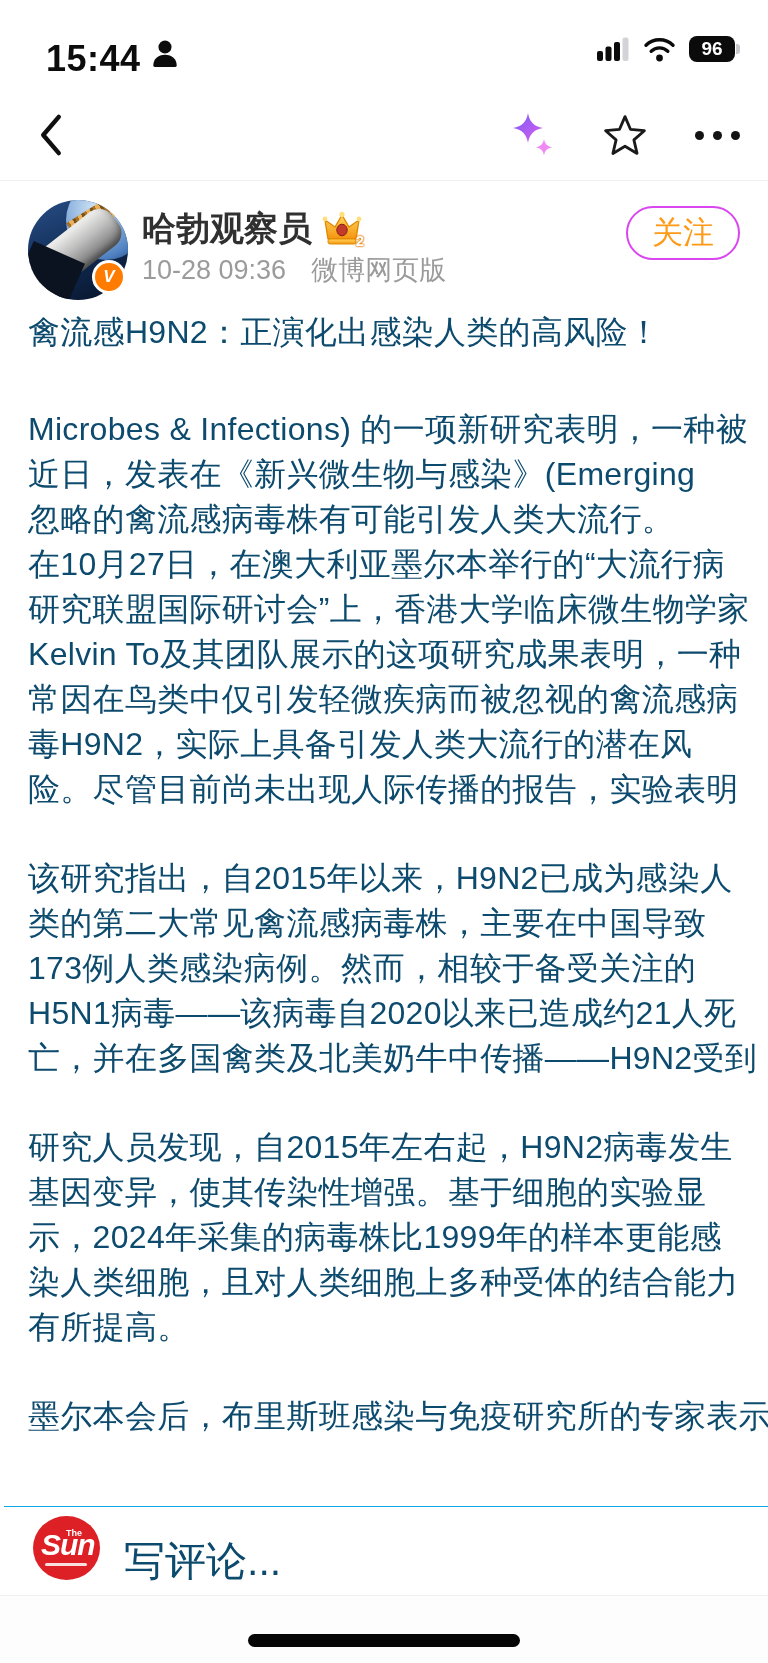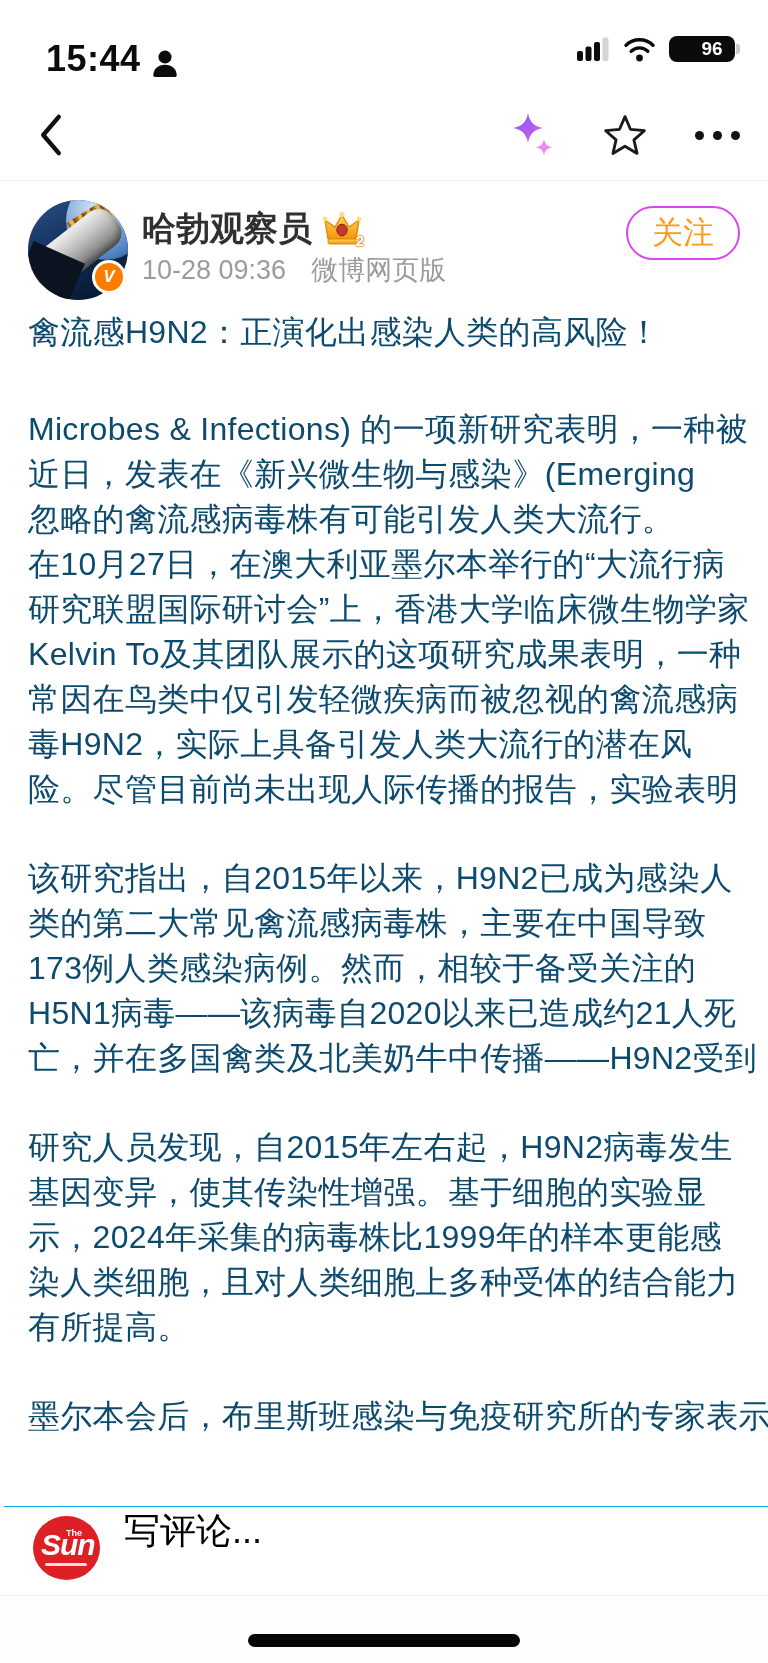--- a/index.html
+++ b/index.html
@@ -4,26 +4,26 @@
 <style>
   html,body{margin:0;padding:0;}
   body{
     width:768px;height:1663px;position:relative;overflow:hidden;
     background:#ffffff;
     font-family:"Liberation Sans","DejaVu Sans",sans-serif;
     -webkit-font-smoothing:antialiased;
   }
   
   .status-bar{position:absolute;left:0;top:0;width:768px;height:90px;}
-  .sb-left{position:absolute;left:46px;top:38px;display:flex;align-items:flex-end;gap:10px;}
+  .sb-left{position:absolute;left:46px;top:38px;display:flex;align-items:flex-start;gap:10px;}
   .sb-time{font-size:36px;font-weight:700;color:#0c0c0c;letter-spacing:.5px;}
   .sb-right{position:absolute;right:28px;top:36px;display:flex;align-items:center;gap:13px;}
   .battery{display:flex;align-items:center;}
   .battery-body{width:46px;height:26px;background:#0b0b0b;border-radius:8px;color:#fff;
-    font-size:19px;font-weight:700;display:flex;align-items:center;justify-content:center;padding-left:20px;}
+    font-size:19px;font-weight:700;display:flex;align-items:center;justify-content:center;}
   .battery-nub{width:4px;height:10px;background:#c9c9cd;border-radius:0 3px 3px 0;margin-left:1px;}
   
   .nav-bar{position:absolute;left:0;top:90px;width:768px;height:90px;border-bottom:1px solid #f0f0f0;}
   .nav-icons{position:absolute;right:28px;top:0;height:90px;display:flex;align-items:center;gap:48px;}
   .icon-btn{display:flex;align-items:center;justify-content:center;cursor:pointer;}
   .dots{display:flex;gap:9px;align-items:center;}
   .dot{width:9px;height:9px;border-radius:50%;background:#141414;}
   
   .post-header{position:absolute;left:0;top:180px;width:768px;height:130px;}
   .avatar-wrap{position:absolute;left:28px;top:20px;width:100px;height:100px;}
@@ -59,22 +59,22 @@
   
   .comment-bar{position:absolute;left:4px;top:1506px;width:768px;height:89px;background:#fff;
     border-top:1px solid #0ea5e9;}
   .sun-logo{position:absolute;left:29px;top:9px;width:67px;height:64px;border-radius:50%;
     background:#dd1f26;color:#fff;overflow:hidden;}
   .sun-logo .the{position:absolute;left:33px;top:12px;font-size:9px;font-weight:700;}
   .sun-logo .sun{position:absolute;left:8px;top:12px;font-size:30px;font-weight:700;font-style:italic;
     letter-spacing:-1px;}
   .sun-logo .tag{position:absolute;left:12px;top:47px;width:42px;height:3px;background:rgba(255,255,255,.85);
     border-radius:2px;}
-  .comment-input{position:absolute;left:120px;top:0;height:82px;display:flex;align-items:flex-start;
-    font-size:36px;color:#000000;cursor:text;}
+  .comment-input{position:absolute;left:120px;top:0;height:82px;display:flex;align-items:flex-end;
+    font-size:41px;color:#0c4a6e;cursor:text;}
   
   .home-area{position:absolute;left:0;top:1595px;width:768px;height:68px;background:#fdfdfd;
     border-top:1px solid #efefef;}
   .home-indicator{position:absolute;left:248px;top:38px;width:272px;height:13px;border-radius:7px;
     background:#060606;cursor:grab;}
 </style>
 </head>
 <body>
 
 <div class="status-bar">

